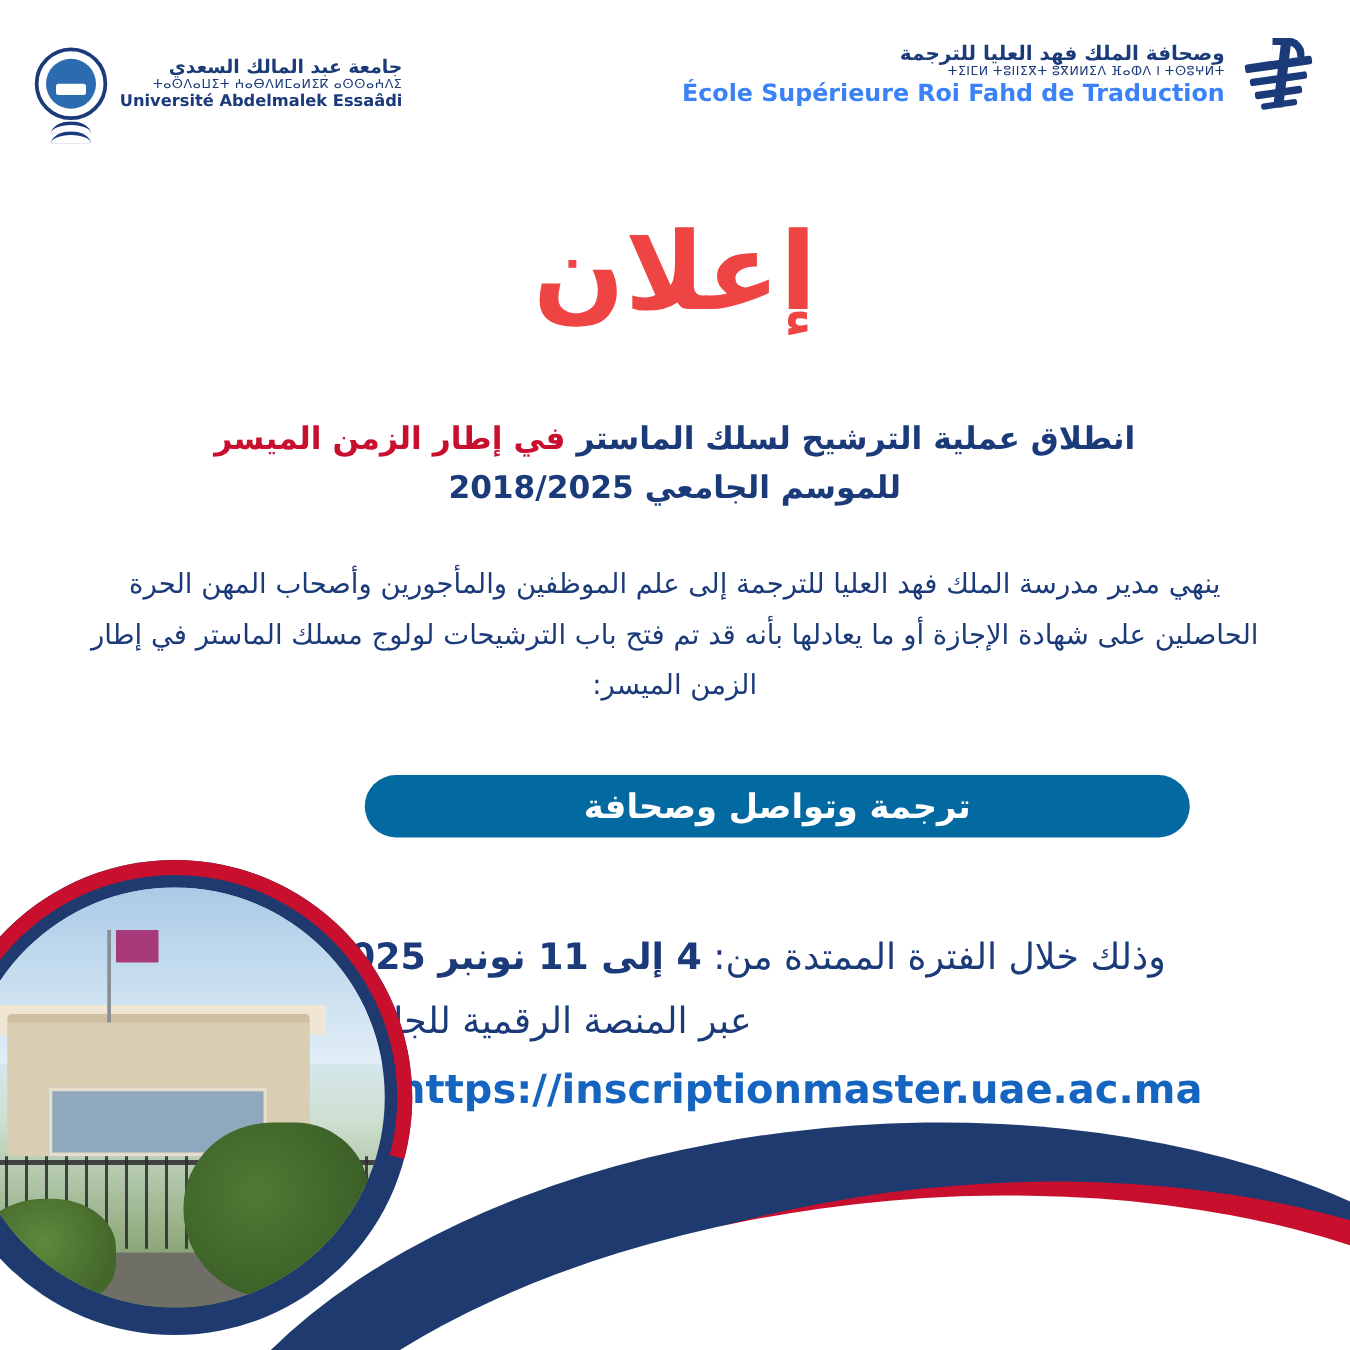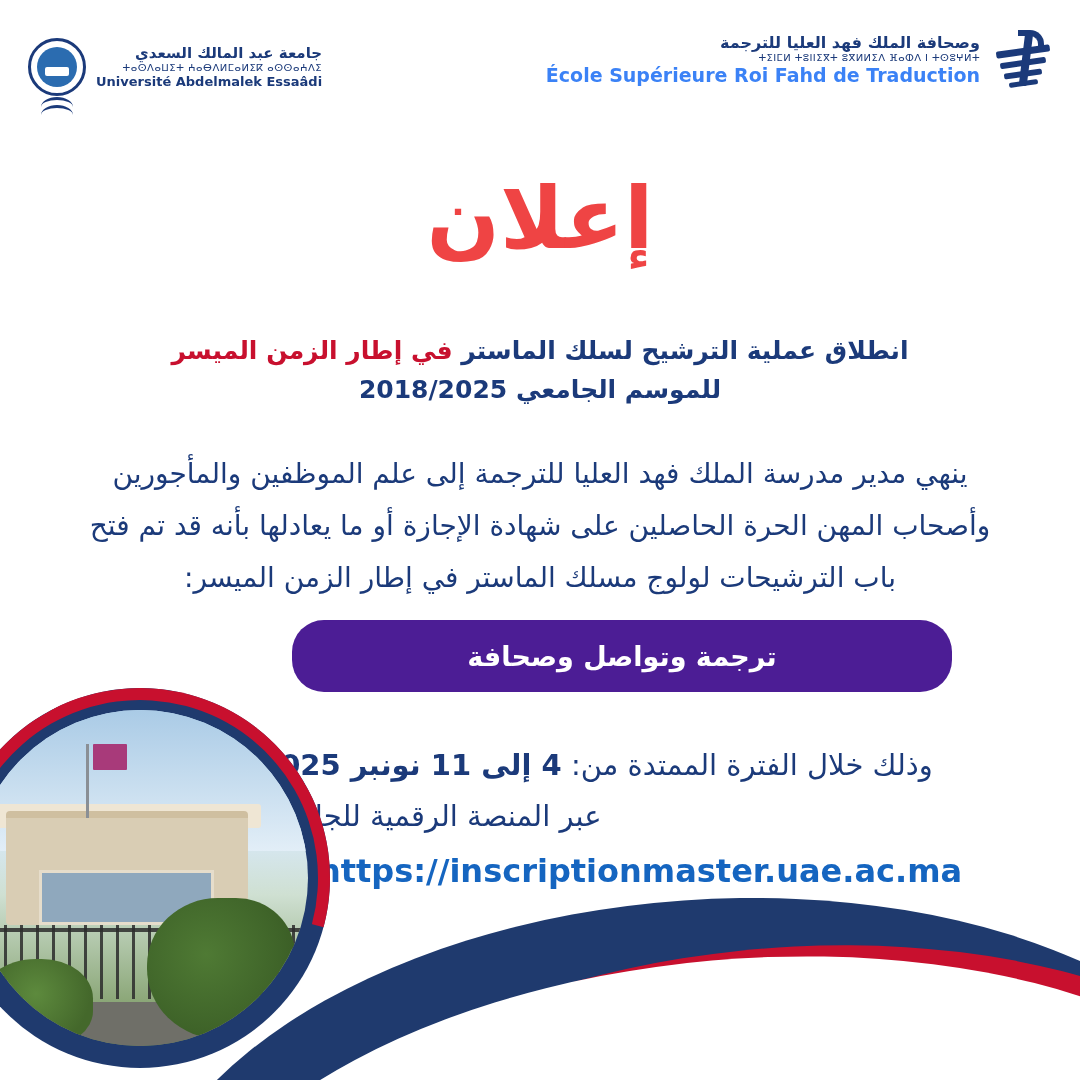--- a/index.html
+++ b/index.html
@@ -164,33 +164,33 @@
     line-height: 1.55;
     direction: rtl;
   }
   .subtitle .hl { color: #c8102e; }
 
   .paragraph {
     position: absolute;
     top: 448px;
     left: 72px; right: 72px;
     text-align: center;
-    font-size: 28px;
+    font-size: 22px;
     color: #1b3a7a;
     line-height: 1.85;
     direction: rtl;
   }
 
   .pill {
     position: absolute;
     top: 620px;
     left: 292px;
     width: 660px;
-    height: 72px;
-    background: #4c1d95;
+    height: 50px;
+    background: #0369a1;
     border-radius: 32px;
     color: #ffffff;
     font-size: 27px;
     font-weight: bold;
     display: flex;
     align-items: center;
     justify-content: center;
     direction: rtl;
   }
 

